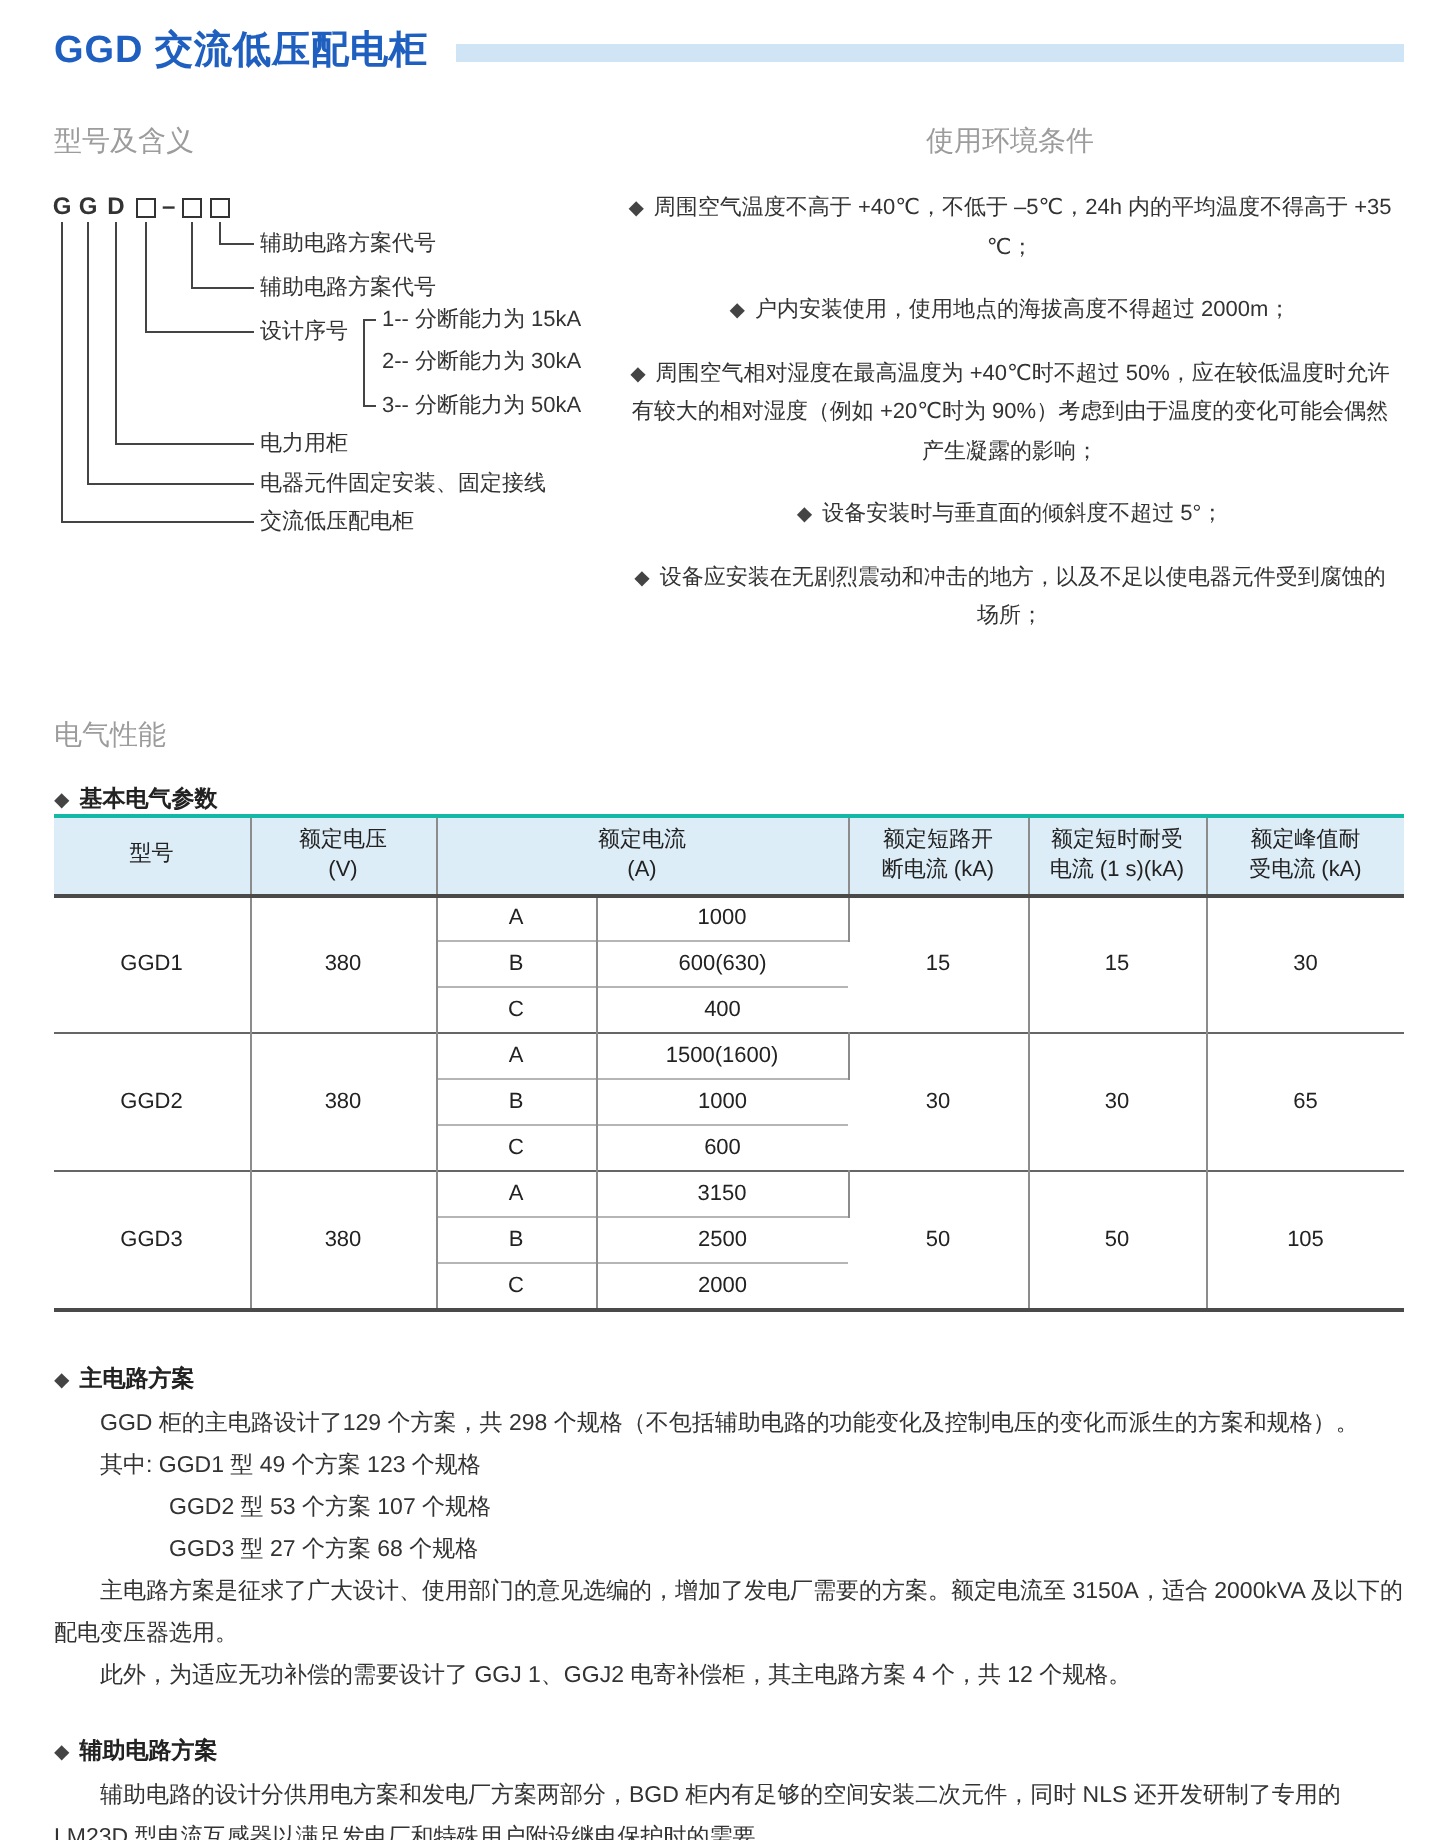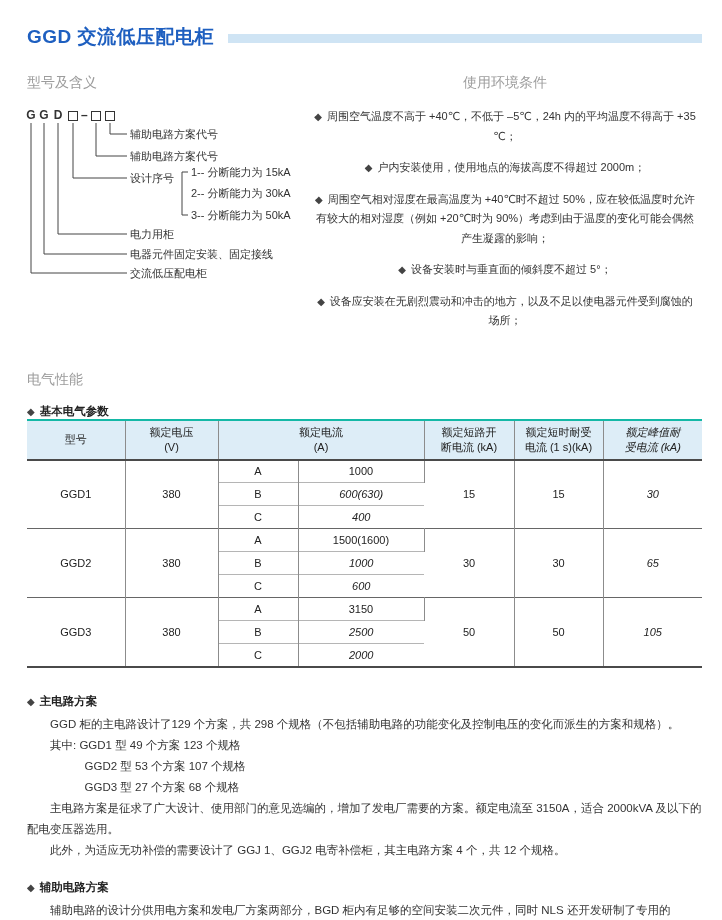--- a/index.html
+++ b/index.html
@@ -4,21 +4,21 @@
 <style>
   * { box-sizing: border-box; }
   html, body { margin: 0; padding: 0; }
   body {
     width: 722px; height: 920px;
     background: #ffffff;
     font-family: "Liberation Sans", "DejaVu Sans", sans-serif;
     color: #333333;
     overflow: hidden;
   }
-  .page { padding: 24px 8px 0 27px; width: 722px; height: 712px; }
+  .page { padding: 12px 8px 0 27px; width: 722px; height: 712px; }
 
   
   .title-row { display: flex; align-items: center; padding-right: 12px; }
   .page-title {
     font-size: 19px; font-weight: bold; color: #1e5fc0;
     margin: 0; letter-spacing: 0.5px; white-space: nowrap;
   }
   .title-bar { flex: 1; height: 9px; background: #cfe4f4; margin-left: 14px; margin-top: 2px; }
 
   
@@ -58,21 +58,21 @@
     border-collapse: collapse; table-layout: fixed;
     width: 675px; margin-top: 0;
     border-top: 2px solid #14b8a6; border-bottom: 2px solid #4a4a4a;
     font-size: 11px; color: #222;
   }
   table.params th, table.params td {
     border-right: 1px solid #8c8c8c;
     text-align: center; vertical-align: middle;
     padding: 0 2px; font-weight: normal;
   }
-  table.params th:last-child, table.params td:last-child { border-right: none; font-style: italic; }
+  table.params th:last-child, table.params td:last-child { border-right: none; }
   table.params th {
     background: #ddedf7; height: 40px;
     border-bottom: 2px solid #4a4a4a;
     white-space: pre-line; line-height: 15px;
   }
   table.params td { height: 23px; }
   tr.grp td { border-top: 1px solid #666666; }
   tr.sub td { border-top: 1px solid #b5b5b5; }
 
   

